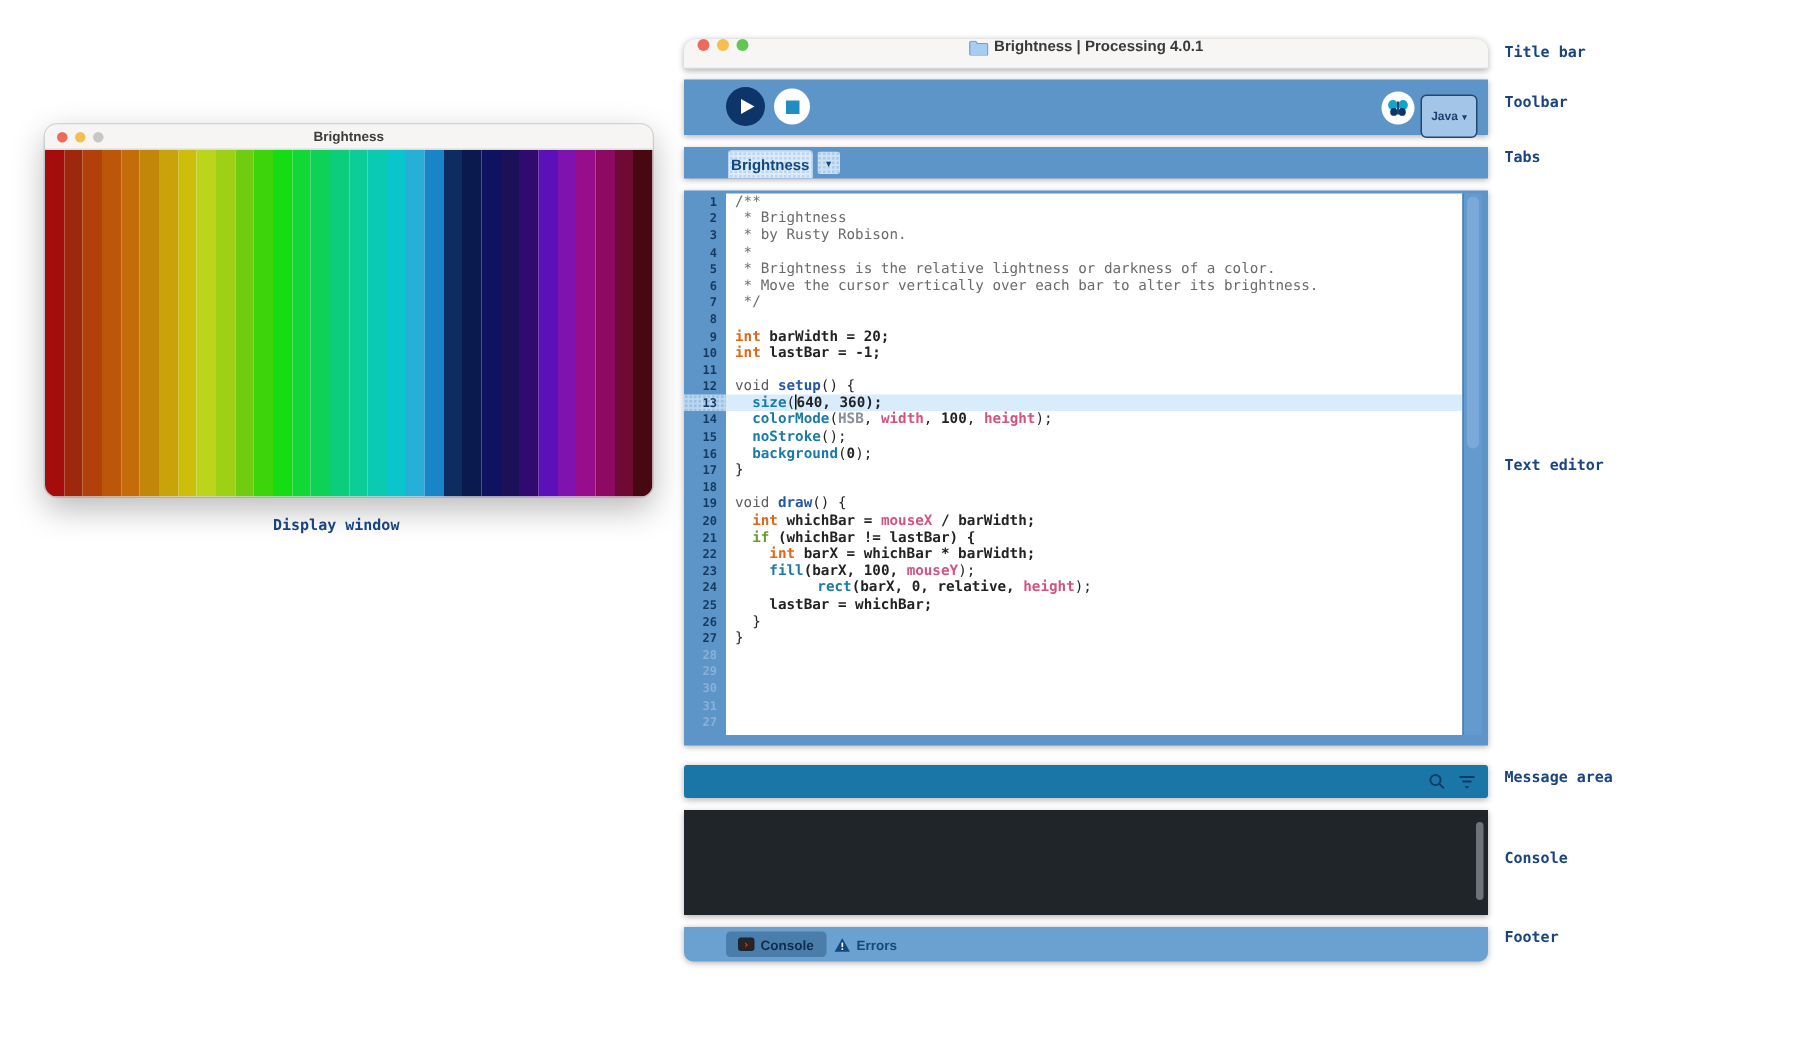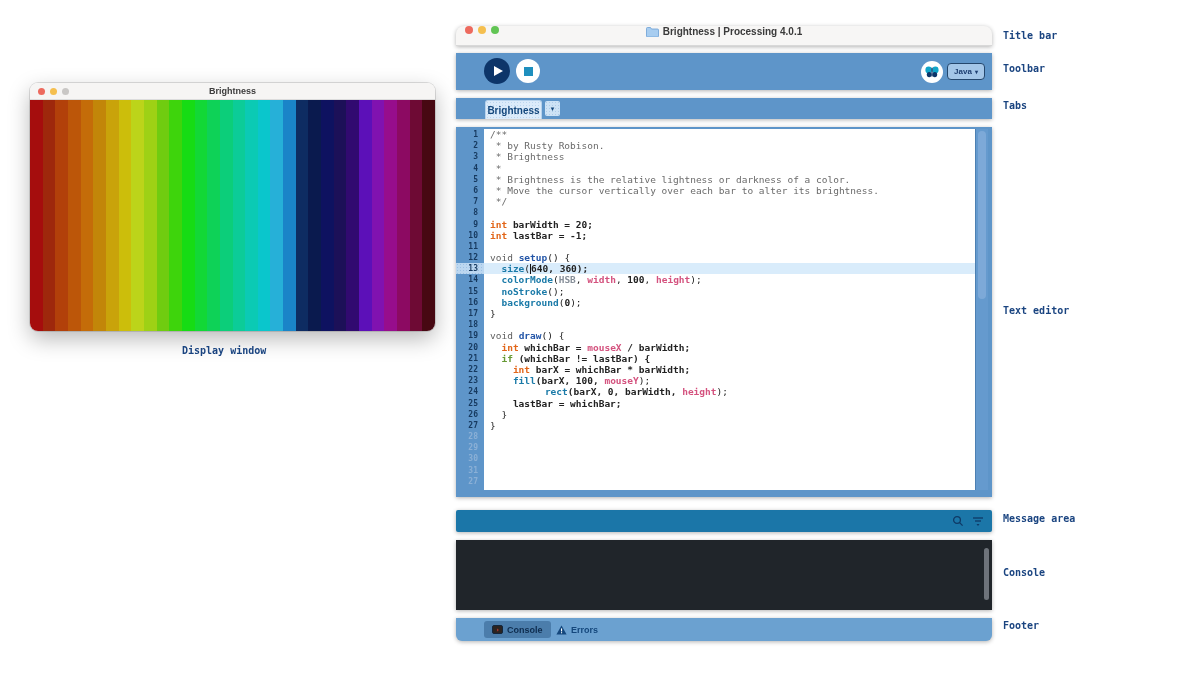--- a/index.html
+++ b/index.html
@@ -37,21 +37,21 @@
   .toolbar{top:53px;height:37px;background:#5e95c9;}
   .btn-run{position:absolute;left:28px;top:5px;width:26px;height:26px;border-radius:50%;
       background:#0d3569;display:flex;align-items:center;justify-content:center;cursor:pointer;}
   .play-tri{width:0;height:0;border-left:9px solid #fff;border-top:5.5px solid transparent;
       border-bottom:5.5px solid transparent;margin-left:3px;}
   .btn-stop{position:absolute;left:60px;top:6px;width:24px;height:24px;border-radius:50%;
       background:#fff;display:flex;align-items:center;justify-content:center;}
   .stop-sq{width:9px;height:9px;background:#1e8fbe;}
   .btn-debug{position:absolute;left:465px;top:8px;width:22px;height:22px;border-radius:50%;
       background:#fff;display:flex;align-items:center;justify-content:center;}
-  .btn-mode{position:absolute;left:491px;top:10px;width:38px;height:17px;border-radius:4px;
+  .btn-mode{position:absolute;left:491px;top:10px;width:38px;height:29px;border-radius:4px;
       background:#a3c6e8;border:1px solid #24476d;display:flex;align-items:center;
       justify-content:center;gap:3px;font-size:8px;font-weight:bold;color:#1d3e70;box-sizing:border-box;}
 
   .tabsbar{top:98px;height:21px;background:#5e95c9;}
   .tab-active{position:absolute;left:29px;bottom:0;width:57px;height:19px;
       background:#dcebfa;background-image:radial-gradient(#bcd6ef 1px,transparent 1px);
       background-size:3px 3px;border:1px solid #b7d2ec;border-bottom:none;
       border-radius:3px 3px 0 0;display:flex;align-items:center;justify-content:center;
       font-size:10px;font-weight:bold;color:#14477c;box-sizing:border-box;}
   .tab-menu{position:absolute;left:89px;top:3px;width:15px;height:15px;background:#cde2f5;
@@ -216,43 +216,43 @@
       <div class="gnum">26</div>
       <div class="gnum">27</div>
       <div class="gnum gfaded">28</div>
       <div class="gnum gfaded">29</div>
       <div class="gnum gfaded">30</div>
       <div class="gnum gfaded">31</div>
       <div class="gnum gfaded">27</div>
     </div>
   <div class="codearea">
       <div class="cline"><span style="color: rgb(106, 106, 106);">/**</span></div>
+      <div class="cline"><span style="color: rgb(106, 106, 106);"> * Brightness</span></div>
       <div class="cline"><span style="color: rgb(106, 106, 106);"> * by Rusty Robison.</span></div>
-      <div class="cline"><span style="color: rgb(106, 106, 106);"> * Brightness</span></div>
       <div class="cline"><span style="color: rgb(106, 106, 106);"> *</span></div>
       <div class="cline"><span style="color: rgb(106, 106, 106);"> * Brightness is the relative lightness or darkness of a color.</span></div>
       <div class="cline"><span style="color: rgb(106, 106, 106);"> * Move the cursor vertically over each bar to alter its brightness.</span></div>
       <div class="cline"><span style="color: rgb(106, 106, 106);"> */</span></div>
       <div class="cline"></div>
       <div class="cline"><span style="color: rgb(226, 102, 26); font-weight: bold;">int</span><span style="color: rgb(34, 34, 34); font-weight: bold;"> barWidth = 20;</span></div>
       <div class="cline"><span style="color: rgb(226, 102, 26); font-weight: bold;">int</span><span style="color: rgb(34, 34, 34); font-weight: bold;"> lastBar = -1;</span></div>
       <div class="cline"></div>
       <div class="cline"><span style="color: rgb(94, 94, 94);">void</span><span style="color: rgb(34, 34, 34);"> </span><span style="color: rgb(36, 86, 168); font-weight: bold;">setup</span><span style="color: rgb(34, 34, 34);">() {</span></div>
       <div class="cline cactive"><span style="color: rgb(34, 34, 34);">  </span><span style="color: rgb(26, 122, 168); font-weight: bold;">size</span><span style="color: rgb(34, 34, 34);">(</span><span class="caret"></span><span style="color: rgb(34, 34, 34); font-weight: bold;">640, 360);</span></div>
       <div class="cline"><span style="color: rgb(34, 34, 34);">  </span><span style="color: rgb(26, 122, 168); font-weight: bold;">colorMode</span><span style="color: rgb(34, 34, 34);">(</span><span style="color: rgb(135, 143, 153); font-weight: bold;">HSB</span><span style="color: rgb(34, 34, 34);">, </span><span style="color: rgb(212, 82, 126); font-weight: bold;">width</span><span style="color: rgb(34, 34, 34);">, </span><span style="color: rgb(34, 34, 34); font-weight: bold;">100</span><span style="color: rgb(34, 34, 34);">, </span><span style="color: rgb(212, 82, 126); font-weight: bold;">height</span><span style="color: rgb(34, 34, 34);">);</span></div>
       <div class="cline"><span style="color: rgb(34, 34, 34);">  </span><span style="color: rgb(26, 122, 168); font-weight: bold;">noStroke</span><span style="color: rgb(34, 34, 34);">();</span></div>
       <div class="cline"><span style="color: rgb(34, 34, 34);">  </span><span style="color: rgb(26, 122, 168); font-weight: bold;">background</span><span style="color: rgb(34, 34, 34);">(</span><span style="color: rgb(34, 34, 34); font-weight: bold;">0</span><span style="color: rgb(34, 34, 34);">);</span></div>
       <div class="cline"><span style="color: rgb(34, 34, 34);">}</span></div>
       <div class="cline"></div>
       <div class="cline"><span style="color: rgb(94, 94, 94);">void</span><span style="color: rgb(34, 34, 34);"> </span><span style="color: rgb(36, 86, 168); font-weight: bold;">draw</span><span style="color: rgb(34, 34, 34);">() {</span></div>
       <div class="cline"><span style="color: rgb(34, 34, 34);">  </span><span style="color: rgb(226, 102, 26); font-weight: bold;">int</span><span style="color: rgb(34, 34, 34); font-weight: bold;"> whichBar = </span><span style="color: rgb(212, 82, 126); font-weight: bold;">mouseX</span><span style="color: rgb(34, 34, 34); font-weight: bold;"> / barWidth;</span></div>
       <div class="cline"><span style="color: rgb(34, 34, 34);">  </span><span style="color: rgb(102, 153, 51); font-weight: bold;">if</span><span style="color: rgb(34, 34, 34); font-weight: bold;"> (whichBar != lastBar) {</span></div>
       <div class="cline"><span style="color: rgb(34, 34, 34);">    </span><span style="color: rgb(226, 102, 26); font-weight: bold;">int</span><span style="color: rgb(34, 34, 34); font-weight: bold;"> barX = whichBar * barWidth;</span></div>
       <div class="cline"><span style="color: rgb(34, 34, 34);">    </span><span style="color: rgb(26, 122, 168); font-weight: bold;">fill</span><span style="color: rgb(34, 34, 34); font-weight: bold; text-align: right;">(barX, 100, </span><span style="color: rgb(212, 82, 126); font-weight: bold;">mouseY</span><span style="color: rgb(34, 34, 34);">);</span></div>
-      <div class="cline"><span style="color: rgb(34, 34, 34);">    </span><span style="color: rgb(26, 122, 168); font-weight: bold; margin-left: 32px;">rect</span><span style="color: rgb(34, 34, 34); font-weight: bold;">(barX, 0, barWidth, </span><span style="color: rgb(212, 82, 126); font-weight: bold;">height</span><span style="color: rgb(34, 34, 34);">);</span></div>
+      <div class="cline"><span style="color: rgb(34, 34, 34);">    </span><span style="color: rgb(26, 122, 168); font-weight: bold; margin-left: 32px;">rect</span><span style="color: rgb(34, 34, 34); font-weight: bold;">(barX, 0, relative, </span><span style="color: rgb(212, 82, 126); font-weight: bold;">height</span><span style="color: rgb(34, 34, 34);">);</span></div>
       <div class="cline"><span style="color: rgb(34, 34, 34); font-weight: bold;">    lastBar = whichBar;</span></div>
       <div class="cline"><span style="color: rgb(34, 34, 34);">  }</span></div>
       <div class="cline"><span style="color: rgb(34, 34, 34);">}</span></div>
       <div class="cline"></div>
       <div class="cline"></div>
       <div class="cline"></div>
       <div class="cline"></div>
       <div class="cline"></div>
     </div>
   <div class="scroll-track">

